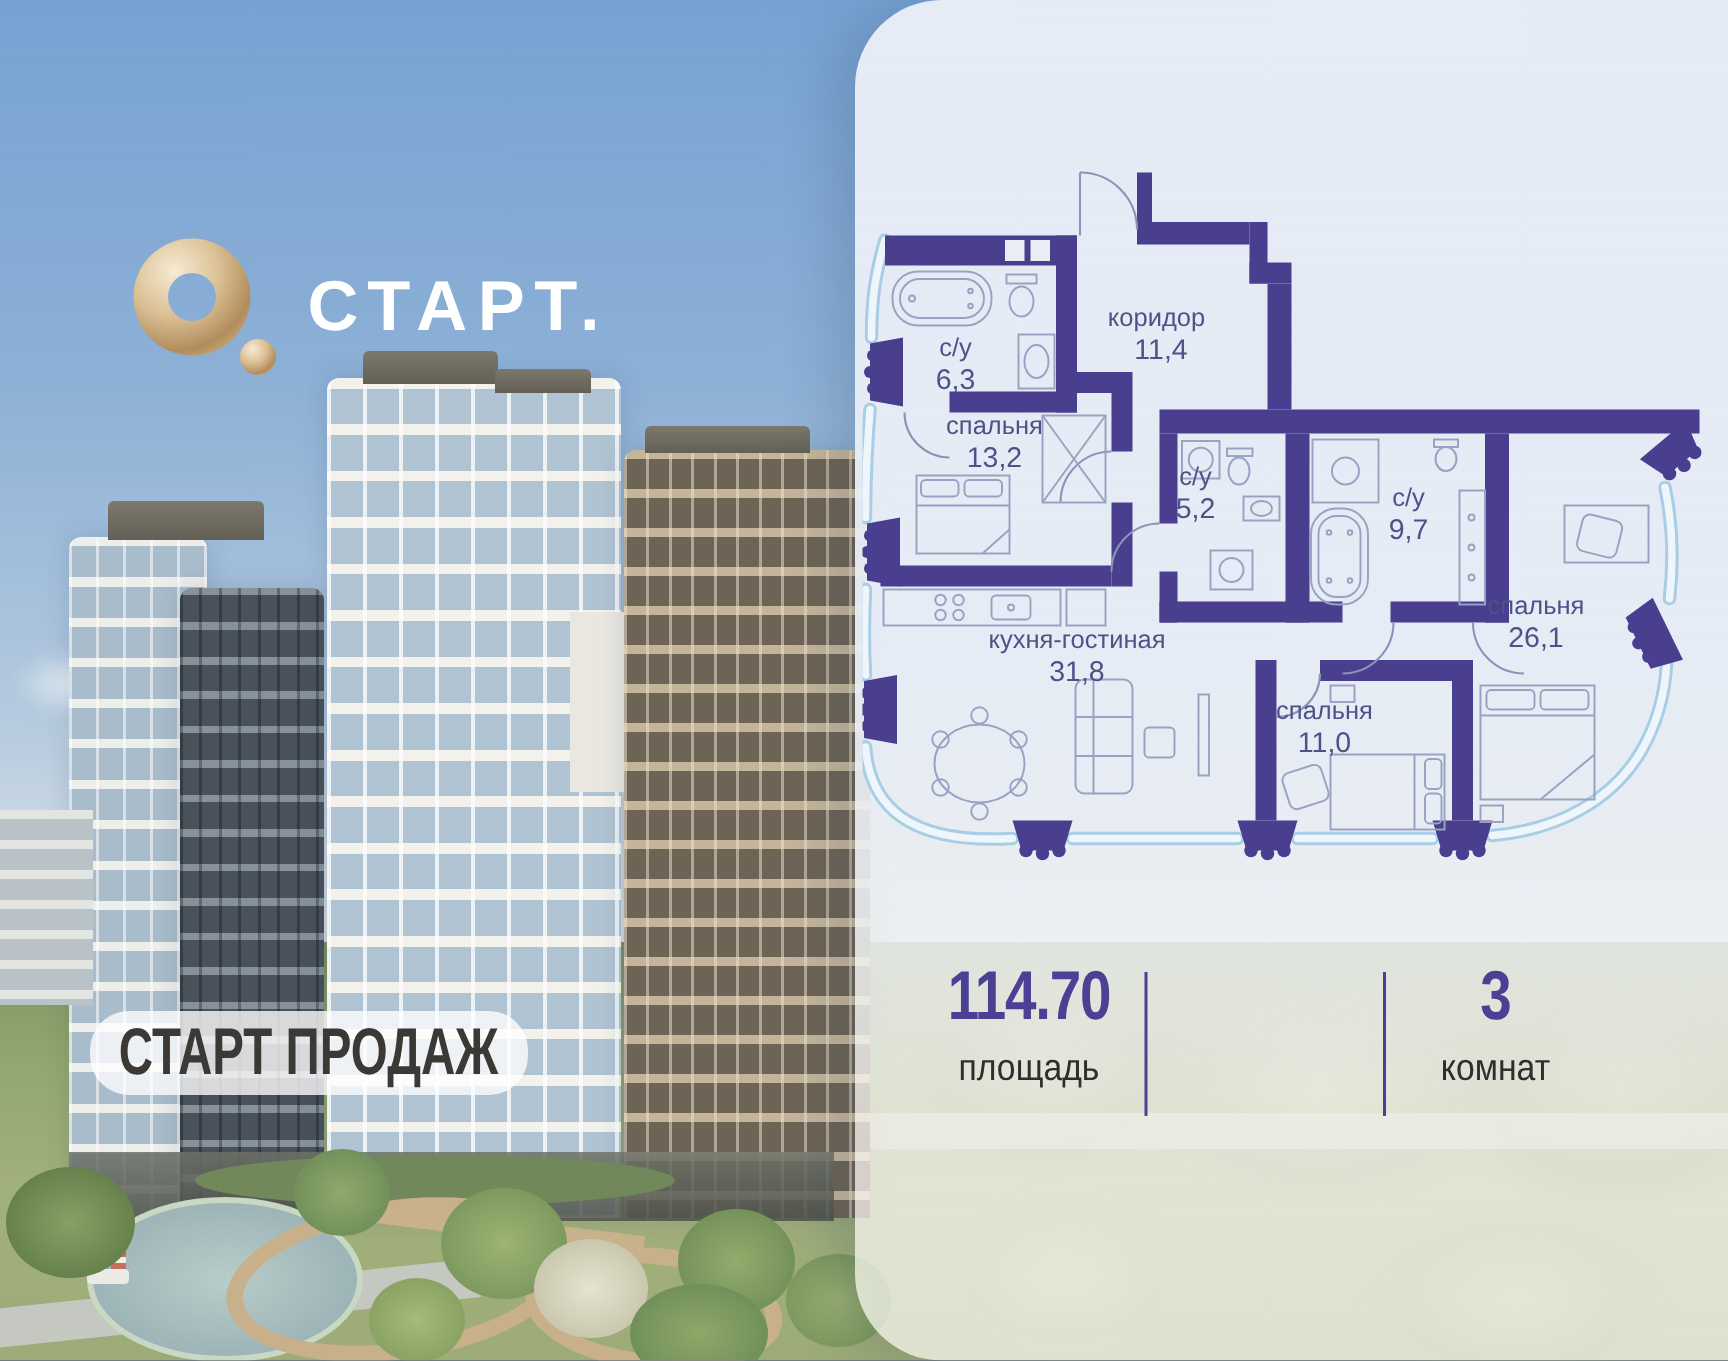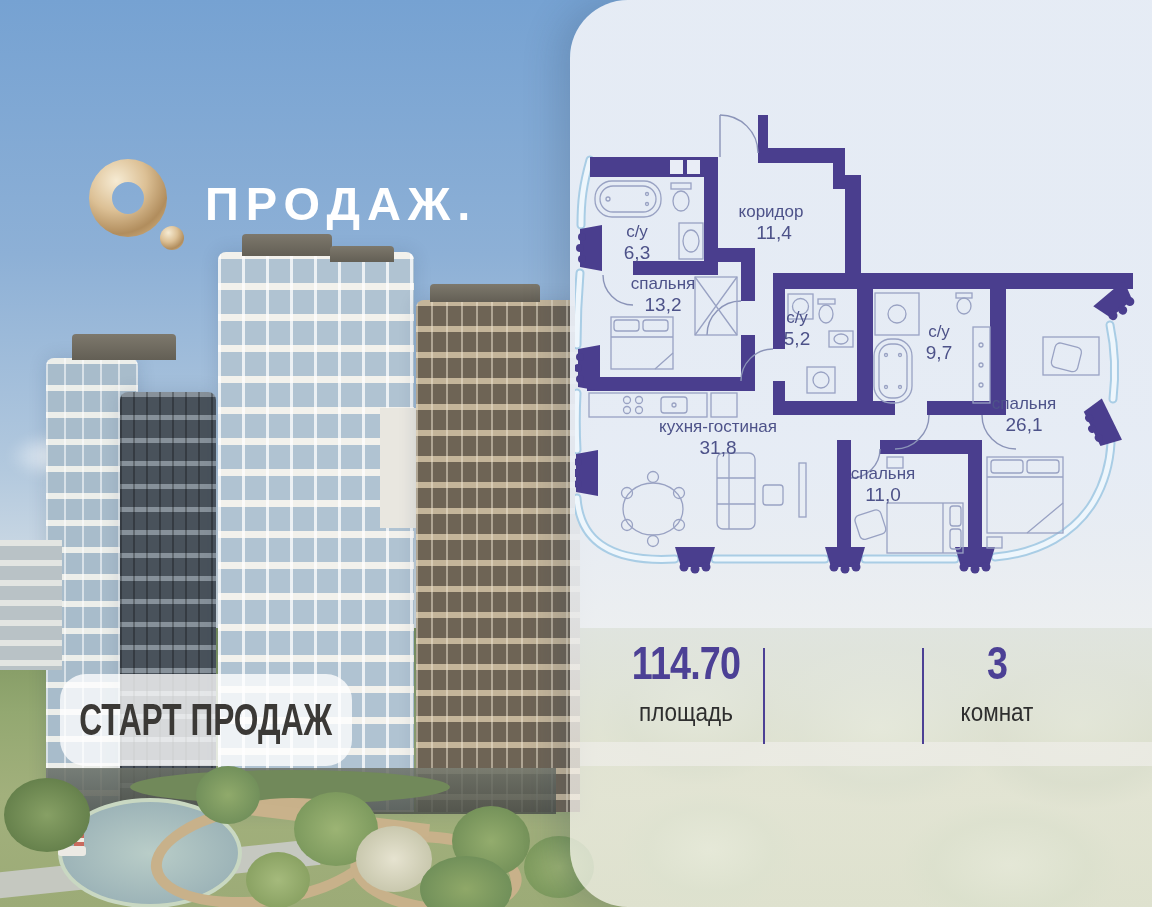--- a/index.html
+++ b/index.html
@@ -30,21 +30,21 @@
         repeating-linear-gradient(180deg,#c4b59a 0 6px,#6e6455 6px 26px);}
   .crown{background:linear-gradient(180deg,#7d786c,#635f55);border-radius:4px 4px 0 0;}
   .lobby{background:linear-gradient(180deg,#6d7268,#4e524b);opacity:.85;}
   .deckring{border:11px solid #c8b18a;border-radius:50%;}
   .path1{background:#c5c8c0;}
   .woodwalk{background:#c9b28b;}
   
   .brand-title{left:205px;top:176px;font-size:47px;font-weight:700;color:#ffffff;
                letter-spacing:7px;white-space:nowrap;}
   
-  .badge{left:60px;top:674px;width:292px;height:92px;border-radius:26px;
+  .badge{left:60px;top:674px;width:292px;height:56px;border-radius:26px;
          background:rgba(255,255,255,.78);display:flex;align-items:center;justify-content:center;}
   .badge span{font-size:44px;font-weight:700;color:#3b3936;letter-spacing:0px;
               transform:scaleX(.72);white-space:nowrap;}
   
   .panel{left:570px;top:0;width:582px;height:907px;border-radius:58px 0 0 58px;
          background:linear-gradient(180deg,rgba(233,238,246,.97) 0%,rgba(233,238,246,.95) 52%,
                     rgba(238,240,242,.88) 68%,rgba(247,245,240,.76) 82%,rgba(250,248,243,.70) 100%);
          box-shadow:-14px 0 34px rgba(40,60,90,.18);}
   .plan-svg{position:absolute;left:5px;top:105px;width:575px;height:480px;}
   .glass-base{stroke:#a9cde5;stroke-width:9;fill:none;stroke-linecap:round;}
@@ -115,21 +115,21 @@
         <stop offset="0" stop-color="#f6ebd3"></stop>
         <stop offset="0.45" stop-color="#dcc095"></stop>
         <stop offset="0.8" stop-color="#b18d5d"></stop>
         <stop offset="1" stop-color="#cfae7d"></stop>
       </radialGradient>
     </defs>
     <path fill="url(#gold)" fill-rule="evenodd" d="M 9,48 a 39,39 0 1 0 78,0 a 39,39 0 1 0 -78,0 Z
              M 32,48 a 16,16 0 1 0 32,0 a 16,16 0 1 0 -32,0 Z"></path>
     <circle cx="92" cy="88" r="12" fill="url(#gold)"></circle>
   </svg>
-  <div class="abs brand-title">ПРОДАЖ.</div>
+  <div class="abs brand-title">СТАРТ.</div>
 
   <div class="abs badge">
     <span>СТАРТ ПРОДАЖ</span>
   </div>
 
   <div class="abs panel">
 
     <svg class="plan-svg" viewBox="0 0 575 480">
       <defs>
         <g id="pierV">

